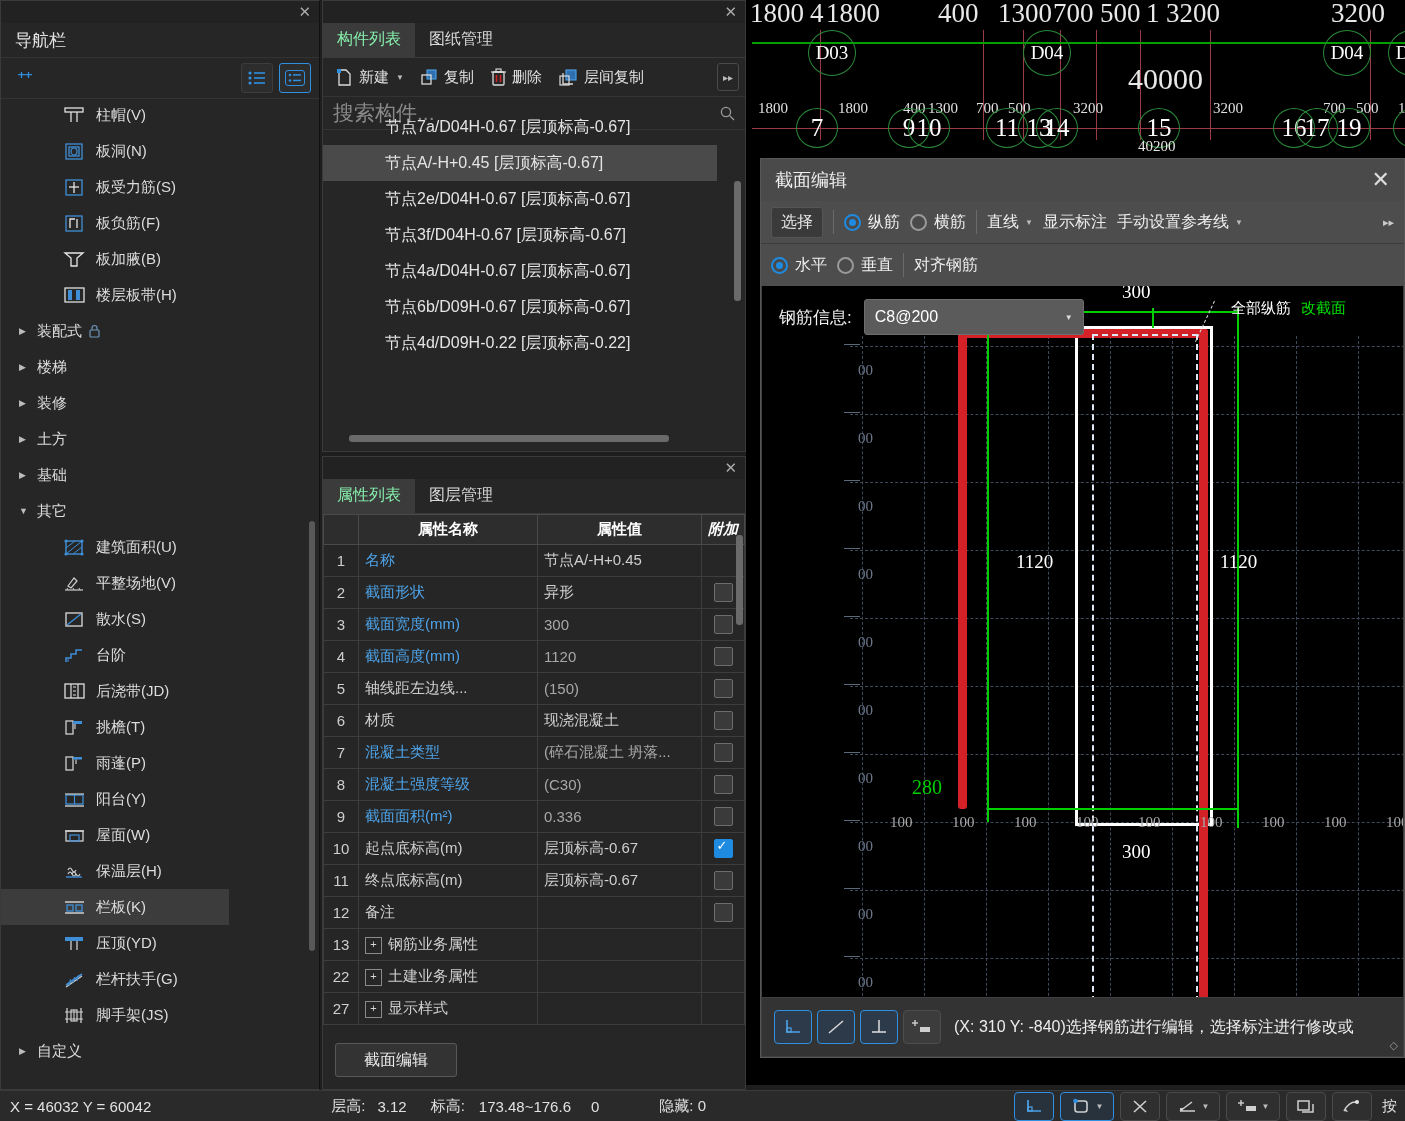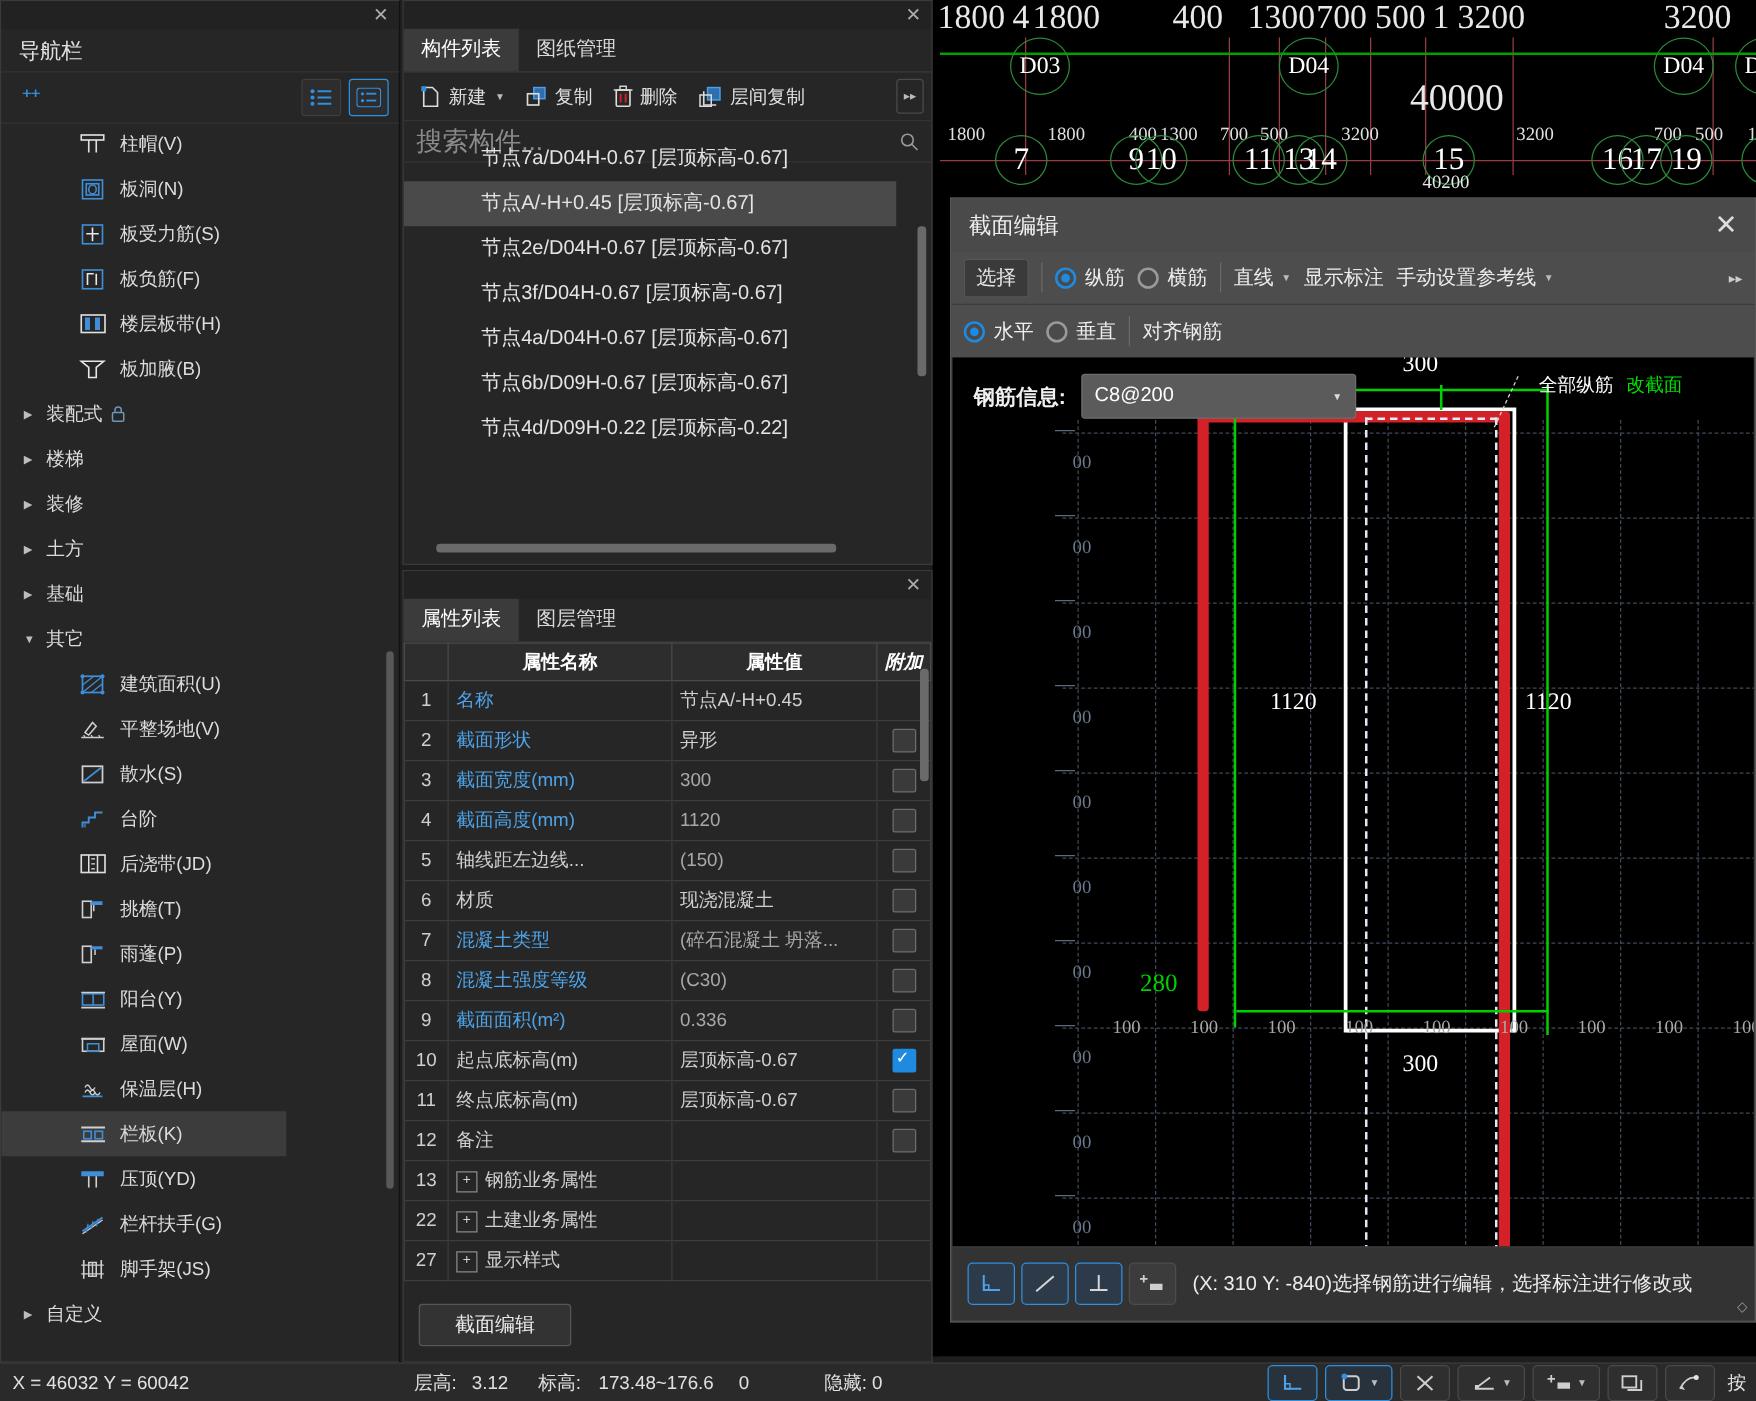--- a/index.html
+++ b/index.html
@@ -27,21 +27,21 @@
   .nav-row.sel{background:#3c3c3c;margin-right:90px;}
   .nav-row .caret{width:14px;color:#bdbdbd;font-size:9px;margin-right:4px;}
   .nav-ico{width:26px;height:22px;margin-right:9px;display:inline-flex;align-items:center;justify-content:center;flex:0 0 26px;}
   .lockico{margin-left:6px;opacity:.8;}
   #nav-sb{position:absolute;right:4px;top:520px;width:6px;height:430px;background:#585858;border-radius:3px;}
 
   
   #cmppanel{left:322px;top:0;width:424px;height:452px;}
   .tabrow{display:flex;height:34px;align-items:flex-end;background:#262626;border-bottom:1px solid #3a3a3a;}
   .tab{padding:6px 14px 7px;font-size:16px;color:#d9d9d9;}
-  .tab.active{background:#3b3b3b;color:#ffffff;}
+  .tab.active{background:#3b3b3b;color:#86efac;}
   .toolbar{height:38px;display:flex;align-items:center;gap:4px;padding:0 6px;border-bottom:1px solid #333;}
   .tbbtn{display:flex;align-items:center;gap:5px;padding:3px 6px;font-size:15px;color:#e0e0e0;border-radius:3px;}
   .caret-sm{font-size:8px;color:#bbb;margin-left:2px;}
   .tb-more{margin-left:auto;width:20px;height:26px;border:1px solid #4a4a4a;border-radius:3px;display:flex;align-items:center;justify-content:center;color:#bbb;font-size:10px;}
   .searchbar{height:32px;display:flex;align-items:center;padding:0 10px;border-bottom:1px solid #333;color:#8a8a8a;font-size:21px;}
   .searchbar .sico{margin-left:auto;}
   .clist{position:absolute;top:108px;left:0;right:0;bottom:22px;overflow:hidden;}
   .citem{height:36px;line-height:36px;padding-left:62px;font-size:16px;color:#e4e4e4;white-space:nowrap;}
   .citem.sel{background:#4a4a4a;margin-right:28px;}
   #clist-vsb{position:absolute;right:4px;top:180px;width:7px;height:120px;background:#6a6a6a;border-radius:3px;}
@@ -84,21 +84,21 @@
   .selbtn{background:#3a3a3a;border:1px solid #555;border-radius:3px;padding:4px 9px;font-size:16px;color:#e6e6e6;}
   .vsep{width:1px;height:24px;background:#6a6a6a;}
   .radio{display:flex;align-items:center;gap:7px;font-size:16px;color:#eee;}
   .rdot{width:17px;height:17px;border-radius:50%;border:2px solid #9a9a9a;background:#4a4a4a;box-sizing:border-box;position:relative;}
   .rdot.on{border-color:#1e8ae0;}
   .rdot.on:after{content:"";position:absolute;left:3px;top:3px;width:7px;height:7px;border-radius:50%;background:#1e8ae0;}
   .dlgitem{font-size:16px;color:#ececec;display:flex;align-items:center;gap:4px;}
   .more-arrows{margin-left:auto;color:#ccc;font-size:11px;}
   #dlg-canvas{position:absolute;left:1px;top:127px;right:1px;bottom:60px;background:#000;overflow:hidden;}
   #rebar-row{position:absolute;left:0;right:0;top:127px;height:62px;display:flex;align-items:center;padding-left:18px;gap:12px;z-index:5;}
-  #rebar-label{font-size:17px;color:#f0f0f0;font-weight:bold;}
+  #rebar-label{font-size:17px;color:#f0f0f0;}
   #rebar-combo{width:198px;height:34px;background:#5b5b5b;border:1px solid #6d6d6d;border-radius:3px;display:flex;align-items:center;padding:0 10px;color:#fff;font-size:16px;}
   #rebar-combo .caret-sm{margin-left:auto;color:#ddd;}
   #dlg-foot{position:absolute;left:1px;right:1px;bottom:1px;height:58px;background:#333;display:flex;align-items:center;padding-left:12px;gap:5px;}
   .footbtn{width:36px;height:32px;border-radius:4px;display:flex;align-items:center;justify-content:center;}
   .footbtn.hl{border:1px solid #2f8fe0;background:#2c3a49;}
   .footbtn.plain{background:#3c3c3c;border:1px solid #4d4d4d;}
   #foot-msg{font-size:16px;color:#ededed;margin-left:8px;white-space:nowrap;overflow:hidden;}
   #grip{position:absolute;right:5px;bottom:4px;color:#9a9a9a;font-size:11px;}
   .sd-grid-v{position:absolute;width:0;border-left:1px dashed #3f4a5a;}
   .sd-grid-h{position:absolute;height:0;border-top:1px dashed #3f4a5a;}
@@ -239,35 +239,35 @@
           <svg width="22" height="19" viewBox="0 0 22 19">
             <rect x="3" y="2" width="16" height="15" fill="none" stroke="#3f8fd8" stroke-width="1.3"></rect>
             <path d="M7 14 L7 5 L12 5" fill="none" stroke="#e8e8e8" stroke-width="1.3"></path>
             <line x1="14" y1="5" x2="14" y2="14" stroke="#e8e8e8" stroke-width="1.3"></line>
           </svg>
         </span>
         <span>板负筋(F)</span>
       </div>
       <div class="nav-row leaf">
         <span class="nav-ico">
+          <svg width="22" height="18" viewBox="0 0 22 18">
+            <path d="M2 3 L20 3 L14 8 L14 16 L8 16 L8 8 Z" fill="none" stroke="#e6e6e6" stroke-width="1.3"></path>
+          </svg>
+        </span>
+        <span>板加腋(B)</span>
+      </div>
+      <div class="nav-row leaf">
+        <span class="nav-ico">
           <svg width="23" height="18" viewBox="0 0 23 18">
             <rect x="2" y="2" width="19" height="14" fill="none" stroke="#e0e0e0" stroke-width="1.3"></rect>
             <rect x="5" y="4" width="4" height="10" fill="#3f8fd8"></rect>
             <rect x="13" y="4" width="4" height="10" fill="#3f8fd8"></rect>
           </svg>
         </span>
         <span>楼层板带(H)</span>
-      </div>
-      <div class="nav-row leaf">
-        <span class="nav-ico">
-          <svg width="22" height="18" viewBox="0 0 22 18">
-            <path d="M2 3 L20 3 L14 8 L14 16 L8 16 L8 8 Z" fill="none" stroke="#e6e6e6" stroke-width="1.3"></path>
-          </svg>
-        </span>
-        <span>板加腋(B)</span>
       </div>
       <div class="nav-row">
         <span class="caret">▶</span>
         <span>装配式</span>
         <span class="lockico">
           <svg width="13" height="15" viewBox="0 0 13 15">
             <rect x="2" y="6" width="9" height="7" rx="1" fill="none" stroke="#7fb2de" stroke-width="1.2"></rect>
             <path d="M4 6 V4 a2.5 2.5 0 0 1 5 0 V6" fill="none" stroke="#7fb2de" stroke-width="1.2"></path>
           </svg>
         </span>

